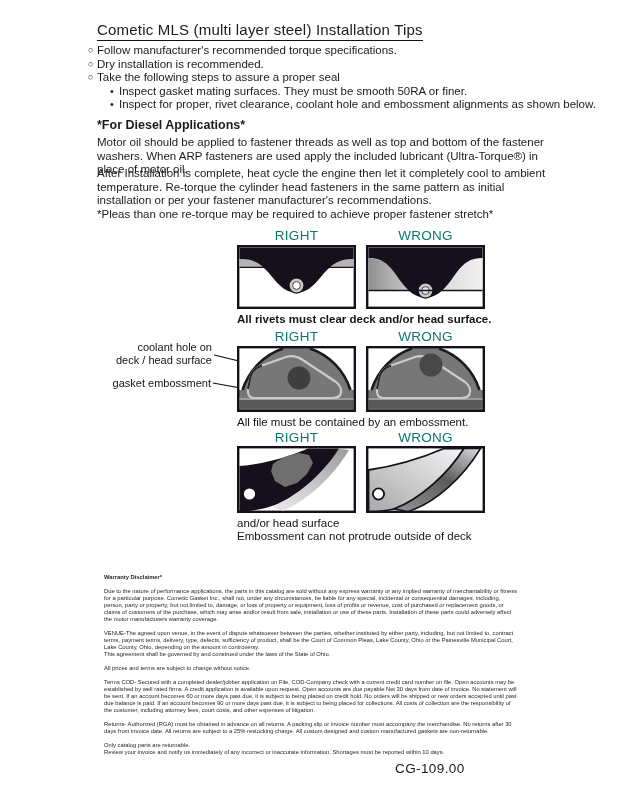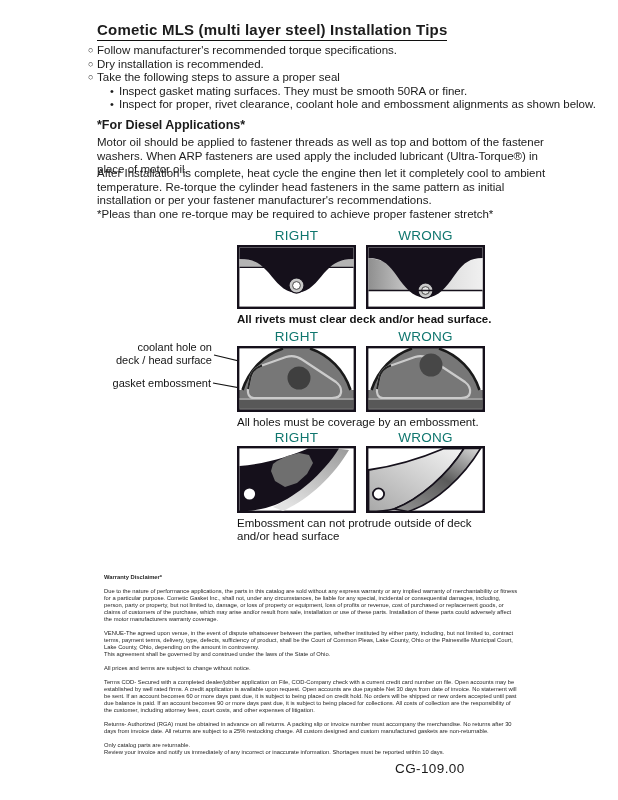--- a/index.html
+++ b/index.html
@@ -3,21 +3,21 @@
 <meta charset="utf-8">
 <style>
   html,body{margin:0;padding:0;}
   body{
     width:618px;height:800px;background:#ffffff;position:relative;
     font-family:"Liberation Sans", sans-serif;color:#1b1b1b;
     -webkit-font-smoothing:antialiased;
   }
   .abs{position:absolute;}
   .title{
-    font-size:15px;font-weight:bold;letter-spacing:0.2px;
+    font-size:15px;font-weight:normal;letter-spacing:0.2px;
     border-bottom:1.6px solid #101010;padding-bottom:2px;white-space:nowrap;text-align:center;
   }
   .tip-line{font-size:11.5px;white-space:nowrap;}
   .tip-bullet{display:inline-block;width:9px;font-size:9px;vertical-align:1px;}
   .tip-bullet.dot{font-size:11px;vertical-align:0;}
   .sec-head{font-size:12.5px;font-weight:bold;}
   .body-par{font-size:11.5px;line-height:13.7px;width:452px;}
   .dg-label{width:119px;text-align:center;font-size:13.5px;letter-spacing:0.3px;color:#0f766e;}
   .dg-caption{font-size:11.5px;line-height:13px;color:#141414;}
   .anno{font-size:11px;line-height:12.8px;text-align:right;width:112px;color:#141414;}
@@ -122,21 +122,21 @@
   <rect x="2.5" y="54" width="114" height="8.5" fill="#585858"></rect>
   <path d="M2.5 2.5 L46 2.5 C27 9 12 24 5.5 44 L2.5 44 Z" fill="#ffffff"></path>
   <path d="M46 2.5 C27 9 12 24 5.5 44" stroke="#1a1a1a" stroke-width="2.6" fill="none"></path>
   <path d="M116.5 2.5 L73 2.5 C92 9 107 24 113.5 44 L116.5 44 Z" fill="#ffffff"></path>
   <path d="M73 2.5 C92 9 107 24 113.5 44" stroke="#1a1a1a" stroke-width="2.6" fill="none"></path>
   <path d="M17 52 C11.5 52 10.5 47 11 43 L13.5 31 C15 25 19 21.5 25 19.5 L49 11 C55 9 60 10 65 13.5 L99 36 C103.5 39.5 104.5 43 104 46.5 C103.5 50.5 100 52 95 52 Z" fill="none" stroke="#cbcbcb" stroke-width="2.2"></path>
   <path d="M25 19.5 C19 21.5 15 25 13.5 31 L11 43" fill="none" stroke="#242424" stroke-width="2"></path>
   <circle cx="65" cy="19" r="11.5" fill="#474747"></circle>
 </svg>
 
-<div class="abs dg-caption" style="left:237px;top:416px;">All holes must be coverage by an embossment.</div>
+<div class="abs dg-caption" style="left:237px;top:416px;">All file must be contained by an embossment.</div>
 
 <div class="abs dg-label" style="left:237px;top:430px;">RIGHT</div>
 <div class="abs dg-label" style="left:366px;top:430px;">WRONG</div>
 
 <svg class="abs" style="left:237px;top:446px;" width="119" height="67" viewBox="0 0 119 67">
   <defs>
     <linearGradient id="r3s" x1="1" y1="0" x2="0.3" y2="1">
       <stop offset="0" stop-color="#9a9a9a"></stop>
         <stop offset="1" stop-color="#e3e3e3"></stop>
     </linearGradient>
@@ -160,22 +160,22 @@
         <stop offset="1" stop-color="#8c8c8c"></stop>
     </linearGradient>
   </defs>
   <rect x="1.2" y="1.2" width="116.6" height="64.6" fill="#ffffff" stroke="#15101b" stroke-width="2.4"></rect>
   <path d="M2.5 24 C30 20 58 11 78 2.5 L98 2.5 C82 28 54 53 28 63 C19 65.5 10 65.5 2.5 65.5 Z" fill="url(#r3w)" stroke="#15101b" stroke-width="1.8"></path>
   <path d="M98 2.5 L114.5 2.5 C98 30 70 57 42 65.5 L28 63 C54 53 82 28 98 2.5 Z" fill="url(#r3wd)" stroke="#15101b" stroke-width="1.5"></path>
   <circle cx="12.5" cy="48" r="5.6" fill="#ffffff" stroke="#15101b" stroke-width="1.8"></circle>
 </svg>
 
 <div class="abs dg-caption" style="left:237px;top:517px;width:260px;">
+  <div>and/or head surface</div>
   <div>Embossment can not protrude outside of deck</div>
-  <div>and/or head surface</div>
 </div>
 
 <div class="abs legal" style="left:104px;top:574px;">
   <p class="legal-head">Warranty Disclaimer*</p>
   <p>Due to the nature of performance applications, the parts in this catalog are sold without any express warranty or any implied warranty of merchantability or fitness for a particular purpose.  Cometic Gasket Inc., shall not, under any circumstances, be liable for any special, incidental or consequential damages, including, person, party or property, but not limited to, damage, or loss of property or equipment, loss of profits or revenue, cost of purchased or replacement goods, or claims of customers of the purchase, which may arise and/or result from sale, installation or use of these parts.  Installation of these parts could adversely affect the motor manufacturers warranty coverage.</p>
   <p class="nogap">VENUE-The agreed upon venue, in the event of dispute whatsoever between the parties, whether instituted by either party, including, but not limited to, contract terms, payment terms, delivery, type, defects, sufficiency of product, shall be the Court of Common Pleas, Lake County, Ohio or the Painesville Municipal Court, Lake County, Ohio, depending on the amount in controversy.</p>
   <p>This agreement shall be governed by and construed under the laws of the State of Ohio.</p>
   <p>All prices and terms are subject to change without notice.</p>
   <p>Terms COD- Secured with a completed dealer/jobber application on File, COD-Company check with a current credit card number on file.  Open accounts may be established by well rated firms.  A credit application is available upon request.  Open accounts are due payable Net 30 days from date of invoice.  No statement will be sent.  If an account becomes 60 or more days past due, it is subject to being placed on credit hold.  No orders will be shipped or new orders accepted until past due balance is paid.  If an account becomes 90 or more days past due, it is subject to being placed for collections.  All costs of collection are the responsibility of the customer, including attorney fees, court costs, and other expenses of litigation.</p>
   <p>Returns- Authorized (RGA) must be obtained in advance on all returns.  A packing slip or invoice number must accompany the merchandise.  No returns after 30 days from invoice date.  All returns are subject to a 25% restocking charge.  All custom designed and custom manufactured gaskets are non-returnable.</p>

